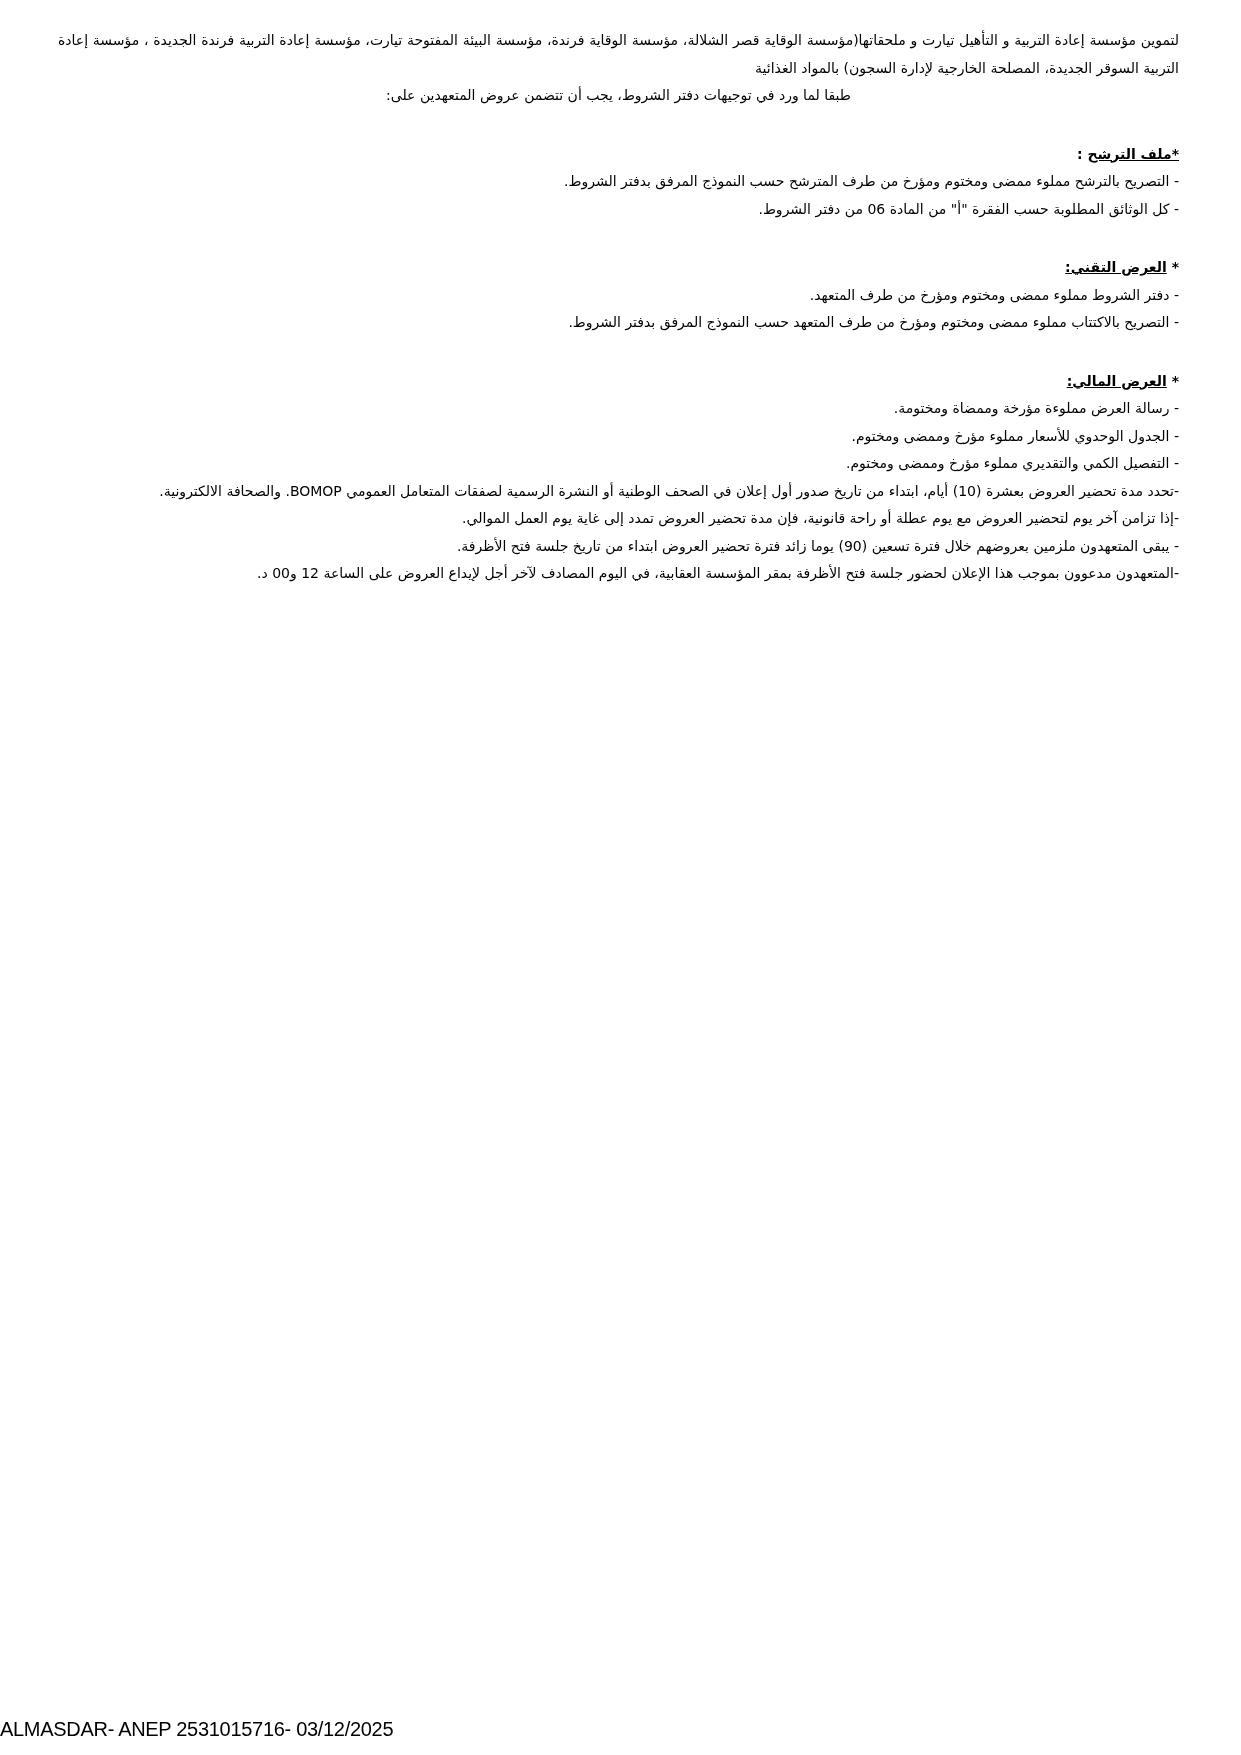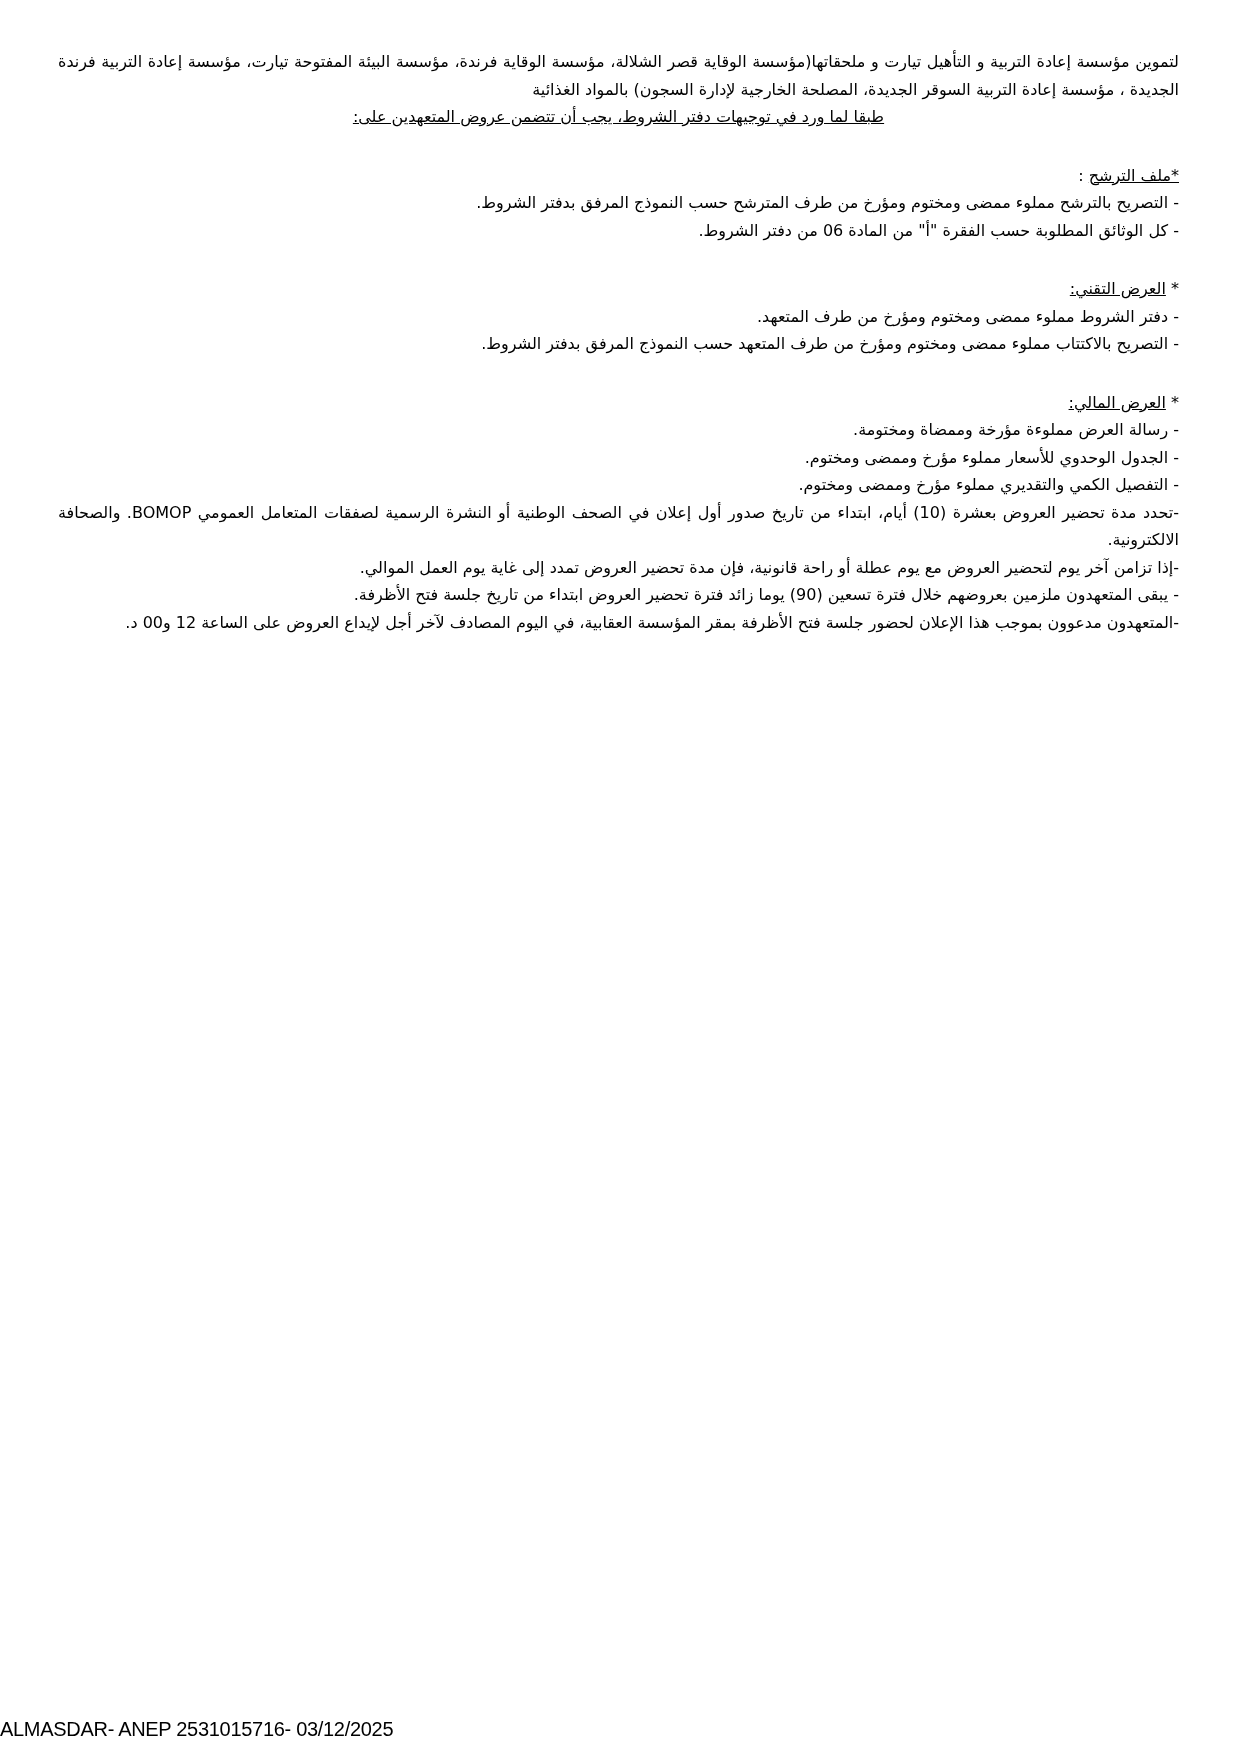--- a/index.html
+++ b/index.html
@@ -13,36 +13,35 @@
     height: 1755px;
     background: #ffffff;
     color: #000000;
     font-family: "DejaVu Sans", sans-serif;
     box-sizing: border-box;
     overflow: hidden;
   }
   .content {
     direction: rtl;
     unicode-bidi: embed;
-    padding: 48px 62px 0 58px;
-    font-size: 16px;
+    padding: 27px 62px 0 58px;
+    font-size: 14px;
     line-height: 27.5px;
     text-align: justify;
     text-justify: inter-word;
   }
   .para {
     margin: 0;
   }
   .centered {
     text-align: center;
-    text-decoration: underline;
   }
   .heading {
     margin: 31px 0 0 0;
-    font-weight: 400;
+    font-weight: 700;
     text-align: right;
   }
   .underlined {
     text-decoration: underline;
   }
   .footer {
     position: absolute;
     bottom: 14px;
     left: 0;
     width: 1080px;

